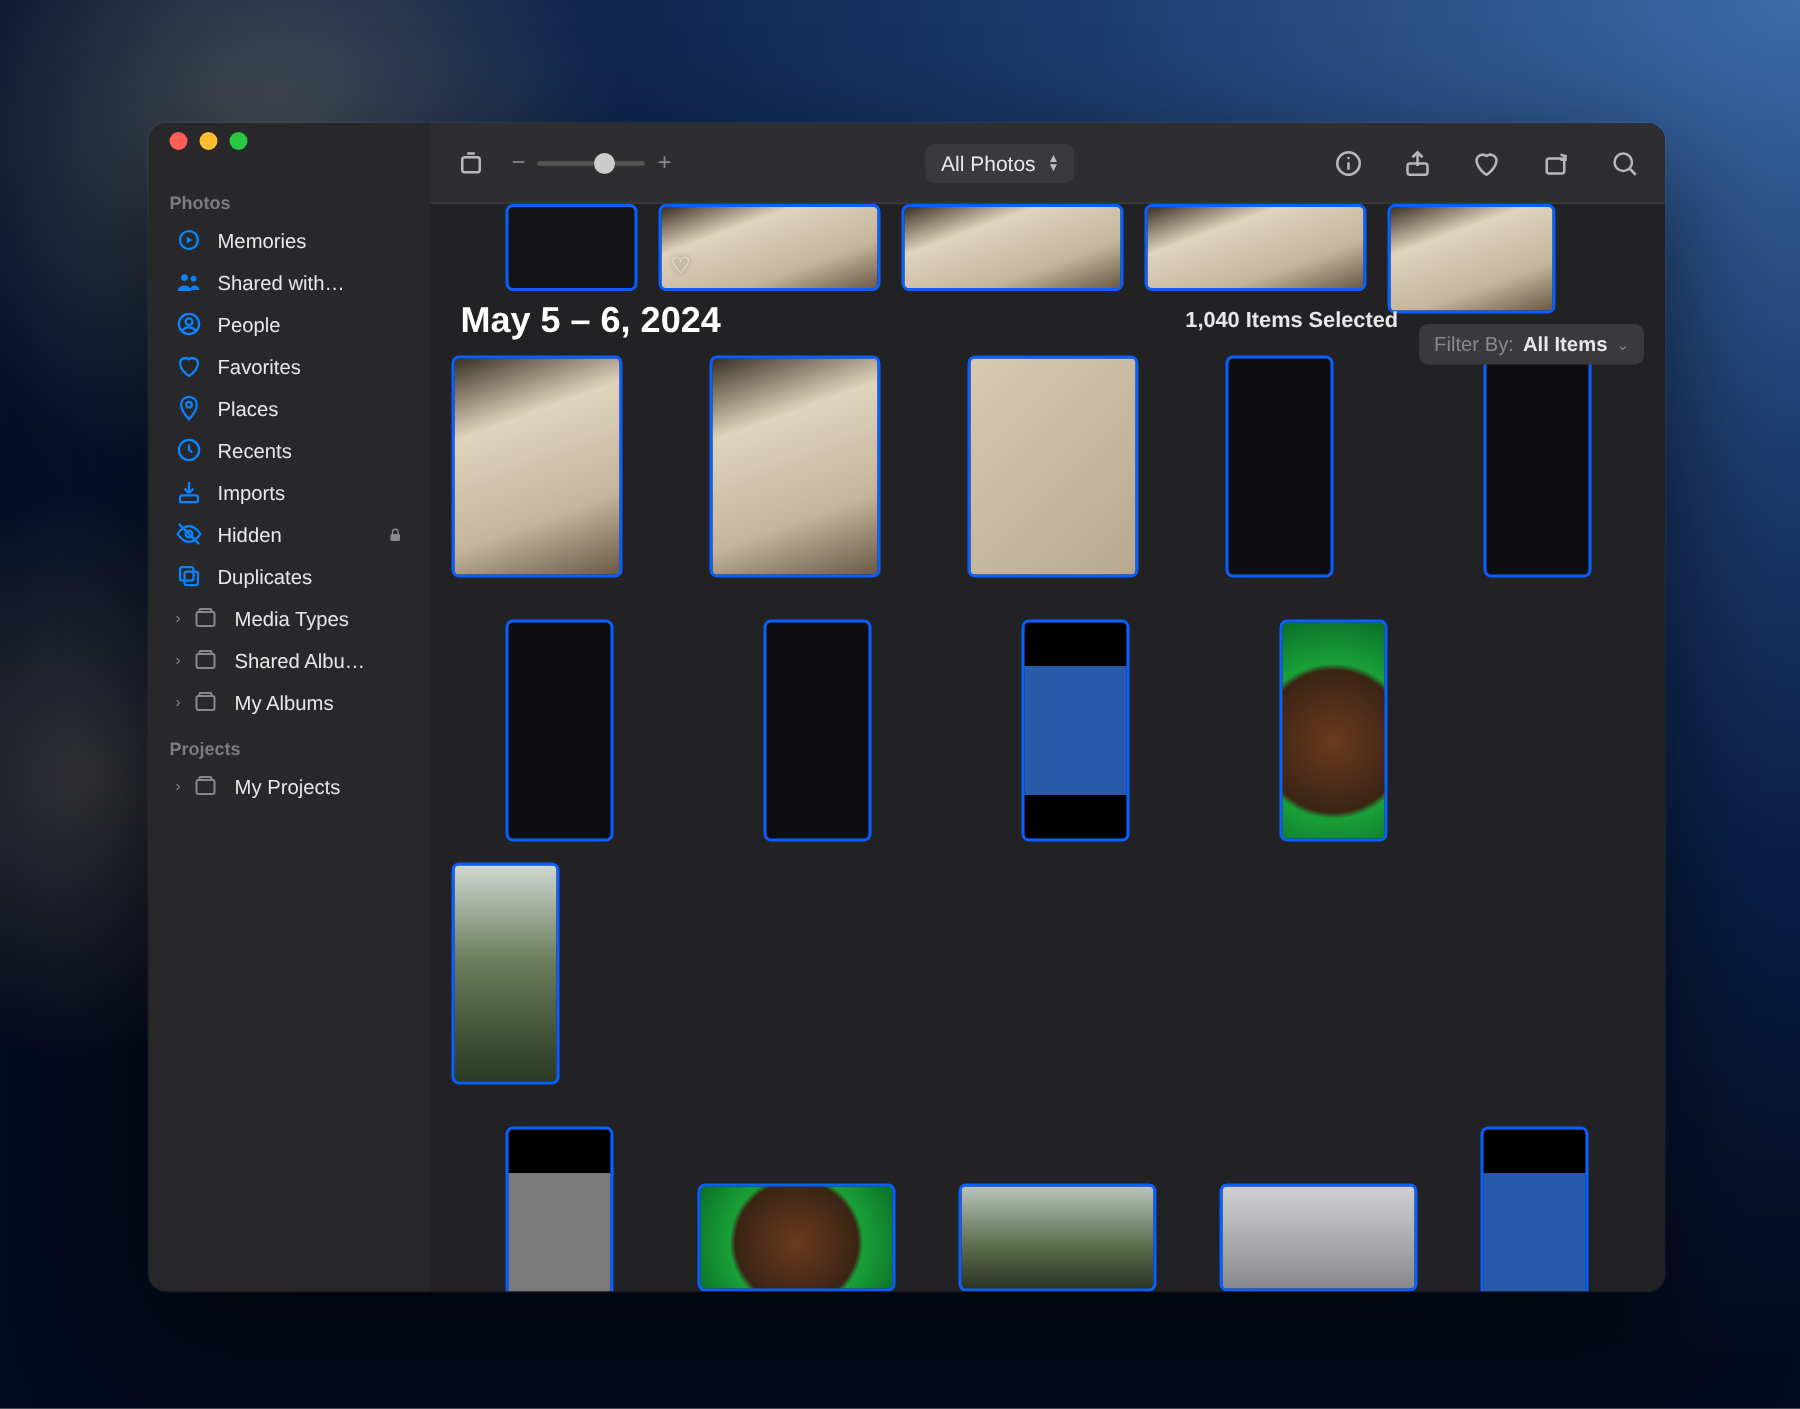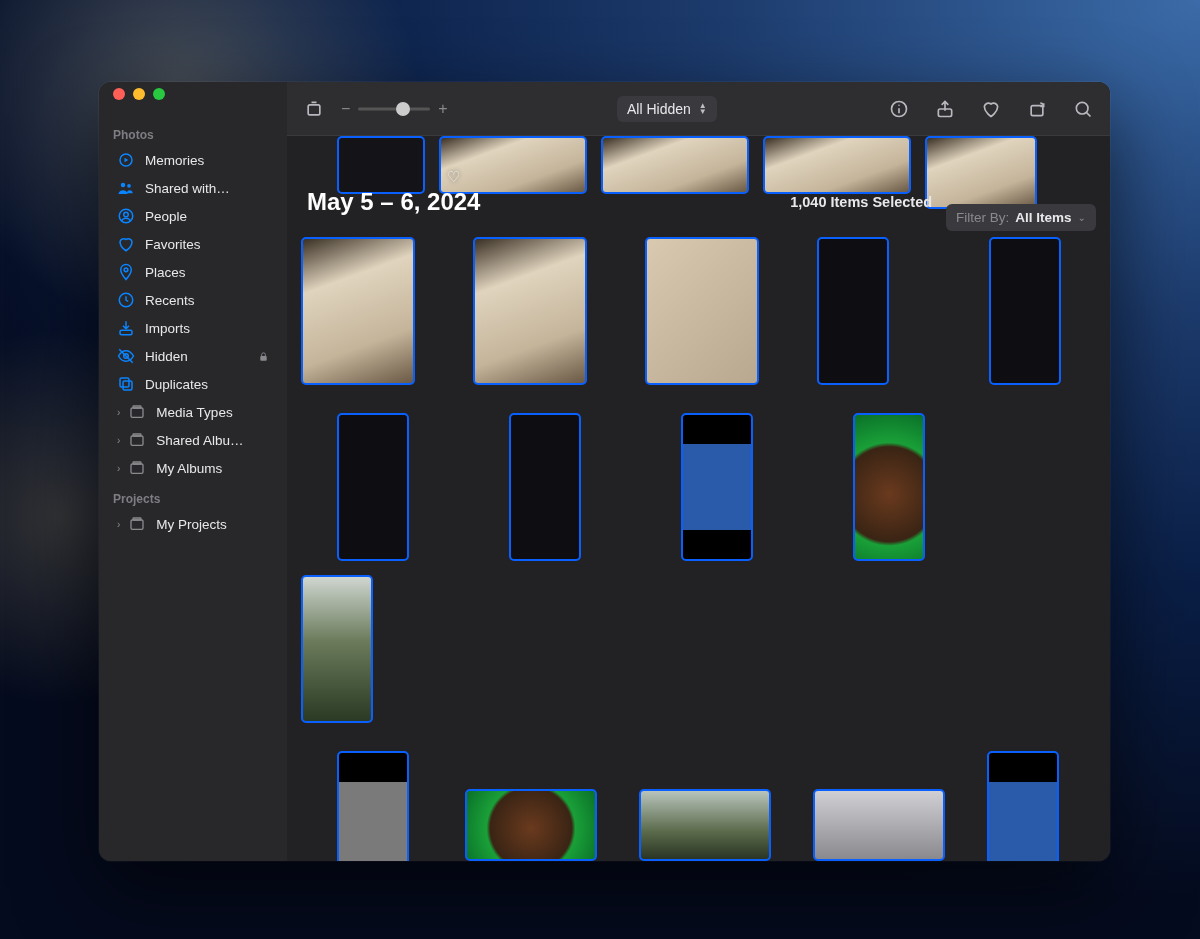--- a/index.html
+++ b/index.html
@@ -85,21 +85,21 @@
   .spacer{flex:1;}
   .view-selector{
     background:#3a3a3e;border-radius:6px;padding:5px 10px;
     color:var(--text);font-size:14px;display:flex;align-items:center;gap:8px;
   }
   .updown{display:flex;flex-direction:column;font-size:8px;line-height:6px;color:#bdbdc2;}
   .right-tools{display:flex;align-items:center;gap:20px;margin-left:auto;}
   
   .content{flex:1;position:relative;overflow:hidden;}
   .overlay{
-    position:absolute;left:20px;right:14px;top:36px;
+    position:absolute;left:20px;right:14px;top:48px;
     display:flex;align-items:center;gap:14px;z-index:5;
   }
   .date-header{color:#fff;font-size:24px;font-weight:700;}
   .sel-count{color:var(--text);font-size:14.5px;font-weight:600;margin-left:auto;}
   .filter-pill{
     background:var(--filter-bg);border-radius:6px;padding:6px 10px;
     display:flex;align-items:center;gap:6px;font-size:13.5px;margin-top:32px;
   }
   .filter-pill .fl{color:var(--text-dim);}
   .filter-pill .fv{color:var(--text);font-weight:600;}
@@ -304,21 +304,21 @@
         <span style="font-size:16px;">−</span>
         <div class="slider">
           <div class="track"></div>
             <div class="knob"></div>
         </div>
         <span style="font-size:16px;">+</span>
       </div>
 
       <div class="spacer"></div>
       <div class="view-selector">
-        <span>All Hidden</span>
+        <span>All Photos</span>
         <span class="updown">
             <span>▲</span>
             <span>▼</span>
           </span>
       </div>
       <div class="spacer"></div>
 
       <div class="right-tools">
         <div class="tool-btn">
           <svg width="20" height="20" viewBox="0 0 24 24" fill="none" stroke="currentColor" stroke-width="2">

